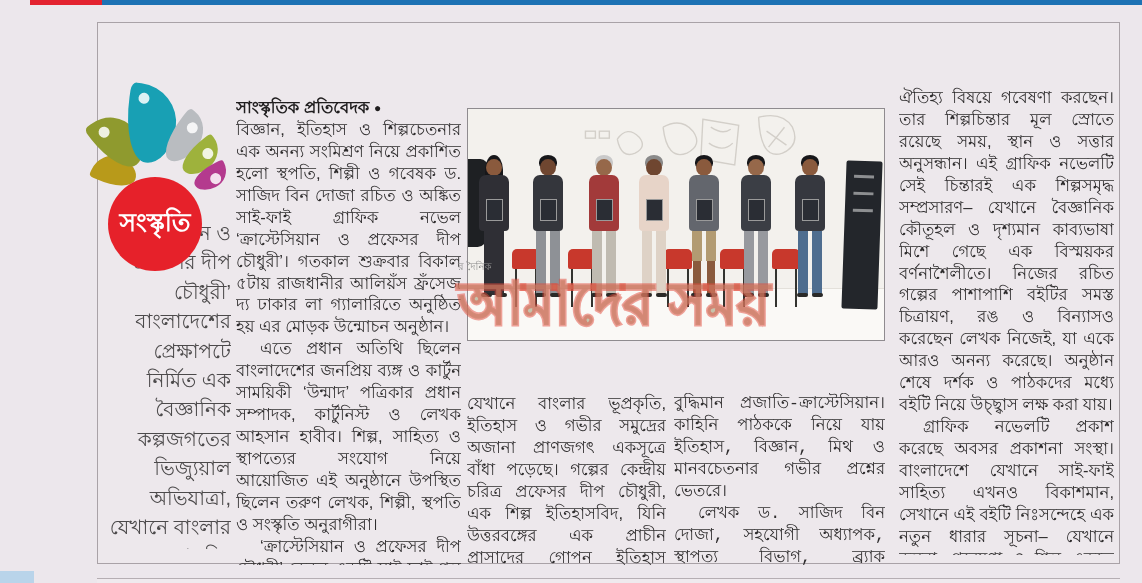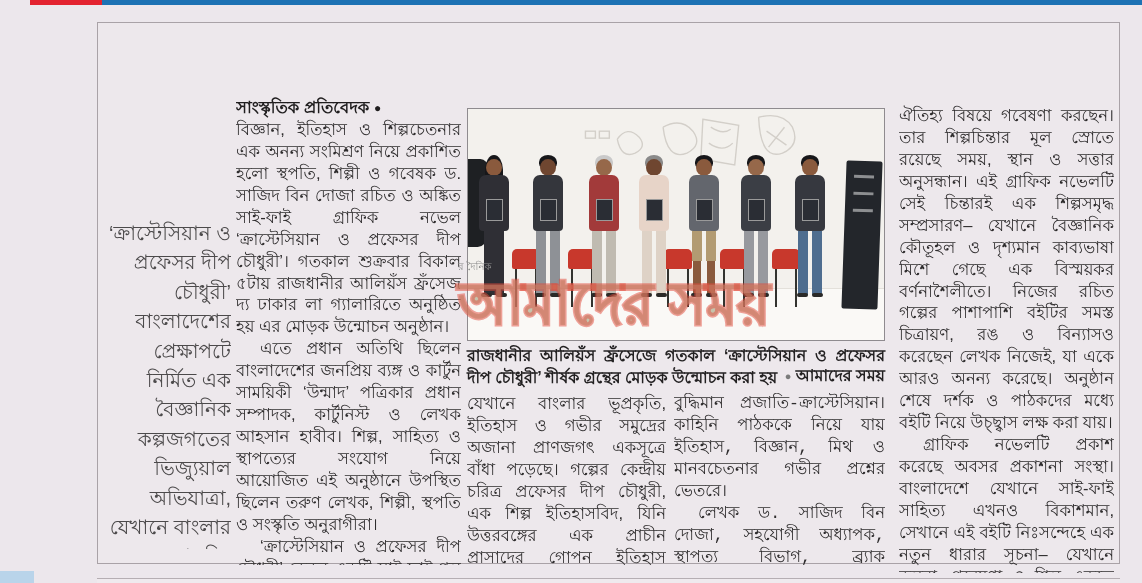--- a/index.html
+++ b/index.html
@@ -45,21 +45,21 @@
     position:absolute; left:3px; top:196px; width:130px; height:330px;
     font-size:20px; line-height:1.47; color:#4c4a4b; text-align:right; overflow:hidden;
   }
 
   
   .col { position:absolute; font-size:16.5px; line-height:1.33; text-align:justify; overflow:hidden; }
   .col p.indent { text-indent:24px; }
   .col1 { left:138px; top:74px;  width:225px; height:468px; }
   .col2 { left:369px; top:370px; width:199px; height:172px; }
   .col3 { left:576px; top:370px; width:211px; height:172px;font-family:Liberation Mono, monospace; }
-  .col4 { left:801px; top:82px;  width:215px; height:468px; }
+  .col4 { left:801px; top:64px;  width:215px; height:468px; }
   .byline { font-weight:bold; color:#201e1f; }
   .byline .bullet { font-size:12px; vertical-align:1px; }
 
   
   .photo {
     position:absolute; left:369px; top:85px; width:418px; height:233px;
     border:1px solid #8f8b8f; background:#f3f1ed; overflow:hidden;
   }
   .scene { position:absolute; inset:0; }
   .floor { position:absolute; left:0; bottom:0; width:100%; height:52px; background:#faf9f6; border-top:1px solid #e3e0da; }
@@ -117,20 +117,39 @@
 <body>
 
 <div class="topbar">
   <div class="red"></div>
   <div class="blue"></div>
 </div>
 
 <div class="article-box">
 
 
+  <div class="logo">
+    <div class="petal p-gold"></div>
+    <div class="petal p-olive">
+        <span class="dot"></span>
+      </div>
+    <div class="petal p-teal">
+        <span class="dot"></span>
+      </div>
+    <div class="petal p-gray">
+        <span class="dot"></span>
+      </div>
+    <div class="petal p-green">
+        <span class="dot"></span>
+      </div>
+    <div class="petal p-magenta">
+        <span class="dot"></span>
+      </div>
+    <div class="logo-circle">সংস্কৃতি</div>
+  </div>
 
   <div class="sidebar-quote">‘ক্রাস্টেসিয়ান ও প্রফেসর দীপ চৌধুরী’ বাংলাদেশের প্রেক্ষাপটে নির্মিত এক বৈজ্ঞানিক কল্পজগতের ভিজ্যুয়াল অভিযাত্রা, যেখানে বাংলার ভূপ্রকৃতি, ইতিহাস ও গভীর সমুদ্রের অজানা প্রাণজগৎ একসূত্রে বাঁধা পড়েছে</div>
 
   <div class="col col1">
     <p class="byline"><span>সাংস্কৃতিক প্রতিবেদক</span> <span class="bullet">●</span></p>
     <p>বিজ্ঞান, ইতিহাস ও শিল্পচেতনার এক অনন্য সংমিশ্রণ নিয়ে প্রকাশিত হলো স্থপতি, শিল্পী ও গবেষক ড. সাজিদ বিন দোজা রচিত ও অঙ্কিত সাই-ফাই গ্রাফিক নভেল ‘ক্রাস্টেসিয়ান ও প্রফেসর দীপ চৌধুরী’। গতকাল শুক্রবার বিকাল ৫টায় রাজধানীর আলিয়ঁস ফ্রঁসেজ দ্য ঢাকার লা গ্যালারিতে অনুষ্ঠিত হয় এর মোড়ক উন্মোচন অনুষ্ঠান।</p>
     <p class="indent">এতে প্রধান অতিথি ছিলেন বাংলাদেশের জনপ্রিয় ব্যঙ্গ ও কার্টুন সাময়িকী ‘উন্মাদ’ পত্রিকার প্রধান সম্পাদক, কার্টুনিস্ট ও লেখক আহসান হাবীব। শিল্প, সাহিত্য ও স্থাপত্যের সংযোগ নিয়ে আয়োজিত এই অনুষ্ঠানে উপস্থিত ছিলেন তরুণ লেখক, শিল্পী, স্থপতি ও সংস্কৃতি অনুরাগীরা।</p>
     <p class="indent">‘ক্রাস্টেসিয়ান ও প্রফেসর দীপ চৌধুরী’ কেবল একটি সাই-ফাই গল্প নয় : এটি বাংলাদেশের প্রেক্ষাপটে নির্মিত এক বৈজ্ঞানিক কল্পজগতের ভিজ্যুয়াল অভিযাত্রা,</p>
   </div>
 
@@ -261,24 +280,20 @@
             <div class="l a" style="background:#4e6d8f"></div>
             <div class="l b" style="background:#4e6d8f"></div>
           </div>
           <div class="book" style="background:#2a2d34"></div>
           <div class="foot a"></div>
           <div class="foot b"></div>
         </div>
       </div>
   </div>
 
-  <div class="caption">
-    <span>রাজধানীর আলিয়ঁস ফ্রঁসেজে গতকাল ‘ক্রাস্টেসিয়ান ও প্রফেসর দীপ চৌধুরী’ শীর্ষক গ্রন্থের মোড়ক উন্মোচন করা হয়</span>
-    <span class="credit"><span class="bullet">●</span> <span>আমাদের সময়</span></span>
-  </div>
 
   <div class="col col2">
     <p>যেখানে বাংলার ভূপ্রকৃতি, ইতিহাস ও গভীর সমুদ্রের অজানা প্রাণজগৎ একসূত্রে বাঁধা পড়েছে। গল্পের কেন্দ্রীয় চরিত্র প্রফেসর দীপ চৌধুরী, এক শিল্প ইতিহাসবিদ, যিনি উত্তরবঙ্গের এক প্রাচীন প্রাসাদের গোপন ইতিহাস অনুসন্ধান করতে গিয়ে আবিষ্কার করেন সমুদ্রগর্ভে বসবাসরত এক</p>
   </div>
 
   <div class="col col3">
     <p>বুদ্ধিমান প্রজাতি-ক্রাস্টেসিয়ান। কাহিনি পাঠককে নিয়ে যায় ইতিহাস, বিজ্ঞান, মিথ ও মানবচেতনার গভীর প্রশ্নের ভেতরে।</p>
     <p class="indent">লেখক ড. সাজিদ বিন দোজা, সহযোগী অধ্যাপক, স্থাপত্য বিভাগ, ব্র্যাক বিশ্ববিদ্যালয়, দীর্ঘদিন ধরে বাংলার স্থাপত্য ও</p>
   </div>
 

